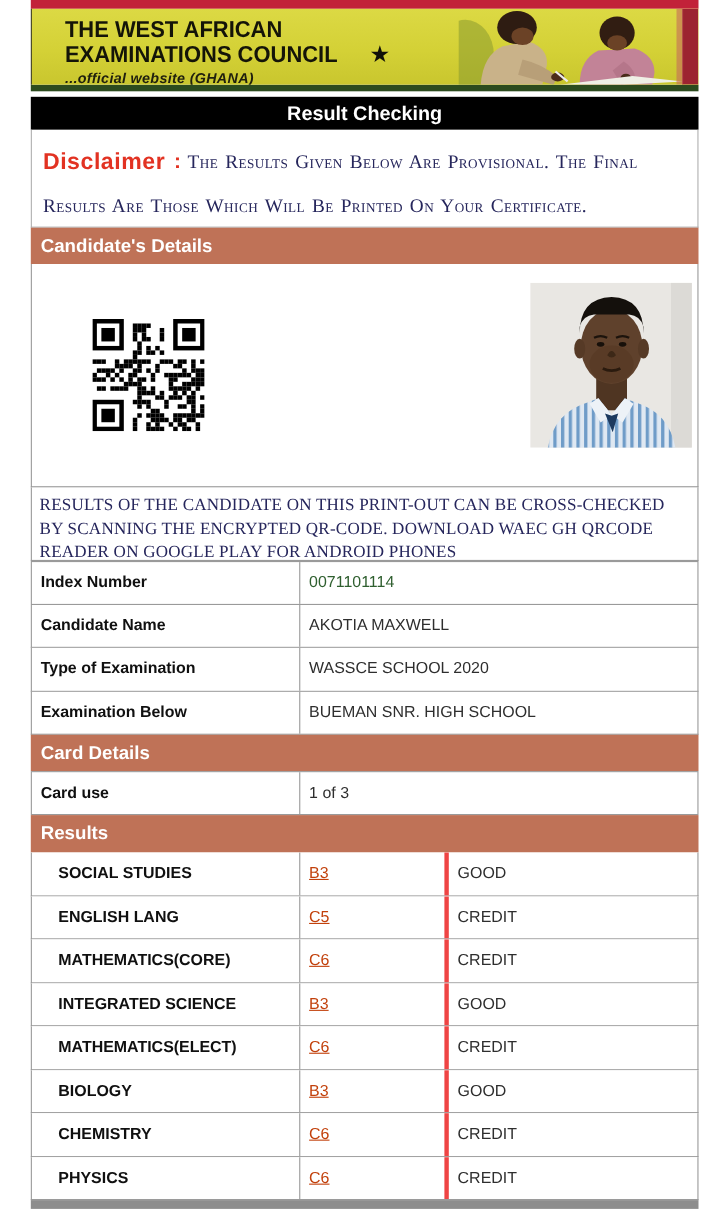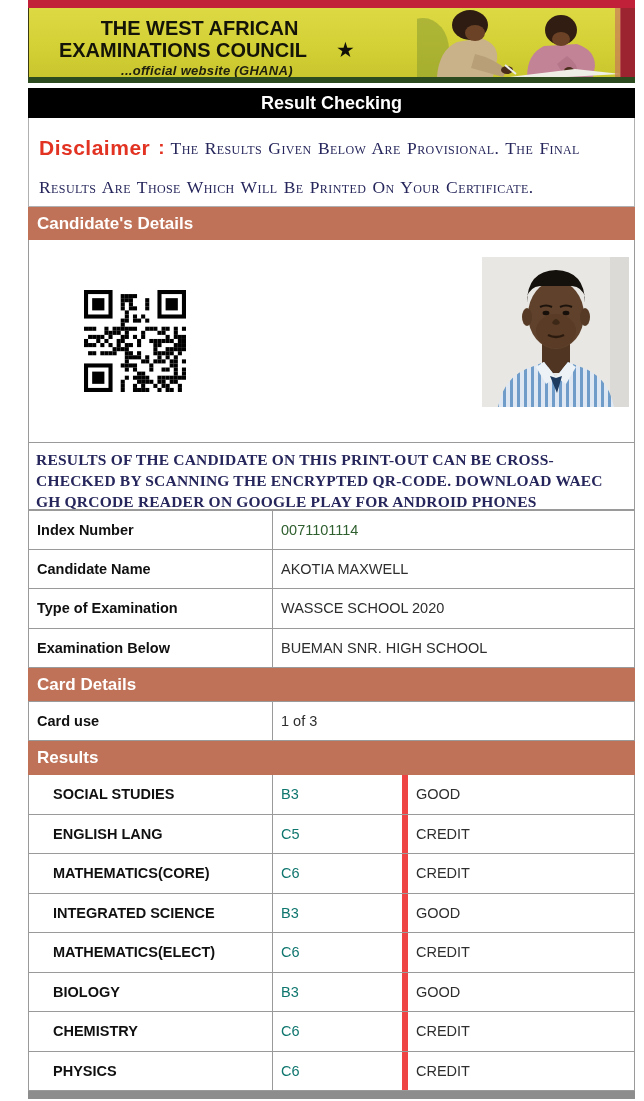--- a/index.html
+++ b/index.html
@@ -12,21 +12,21 @@
   
   .banner { height: 83px; margin-bottom: 5px; position: relative; }
   .banner-red { height: 8px; background: #c22239; }
   .banner-body {
     position: relative; height: 69px; overflow: hidden;
     background: linear-gradient(180deg, #dcd944 0%, #d4d136 55%, #c9c62e 100%);
     border-left: 1px solid #3a3a12;
   }
   .banner-green { height: 6px; background: #2c4b1e; }
   .banner-art { position: absolute; right: 0; top: 0; height: 69px; width: 218px; }
-  .banner-text { position: absolute; left: 30px; top: 9px; text-align: center; }
+  .banner-text { position: absolute; left: 30px; top: 9px; }
   .org-line {
     font-size: 21px; font-weight: 900; color: #141408; line-height: 22px;
     letter-spacing: 0; transform: scaleX(0.95); transform-origin: left;
     white-space: nowrap;
   }
   .org2-row { display: flex; align-items: center; }
   .star { font-size: 21px; color: #101008; margin-left: 16px; line-height: 22px; }
   .tagline {
     font-size: 13px; font-weight: bold; font-style: italic;
     color: #20200e; margin-top: 2px; letter-spacing: 0.3px;
@@ -66,21 +66,21 @@
     position: relative;
   }
   .qr-svg { position: absolute; left: 55px; top: 50px; width: 102px; height: 102px; }
   .photo-svg { position: absolute; right: 5px; top: 17px; width: 147px; height: 150px; }
 
   
   .qr-note {
     height: 67px; background: #fff; border: 1px solid #9a9a9a; border-top: none;
     padding: 6px 8px 0 7px;
     font-family: "Liberation Serif", serif; color: #26265c;
-    font-size: 15.5px; line-height: 21px; letter-spacing: 0.2px; font-weight: bold;
+    font-size: 15.5px; line-height: 21px; letter-spacing: 0.2px;
   }
 
   
   .kv-row {
     display: grid; grid-template-columns: 244px 1fr;
     height: 39.5px; background: #fff;
     border: 1px solid #9a9a9a; border-top: none;
   }
   .kv-row:first-child { border-top: 1px solid #9a9a9a; }
   .kv-label, .kv-value, .r-cell {
@@ -90,21 +90,21 @@
   .kv-value { color: #2e2e2e; }
   .kv-value.green { color: #2f5f2f; }
 
   
   .r-row {
     display: grid; grid-template-columns: 244px 135px 1fr;
     height: 39.5px; background: #fff;
     border: 1px solid #9a9a9a; border-top: none;
   }
   .r-subject { font-weight: bold; color: #101010; border-right: 1px solid #9a9a9a; margin-left: 16px; }
-  .r-grade { color: #0f766e; border-right: 6px solid #ef4444; }
+  .r-grade { color: #c2410c; border-right: 4px solid #ef4444; text-decoration: underline; }
   .r-interp { color: #2e2e2e; }
 
   .bottom-bar { height: 8px; background: #8d8d8d; }
 </style>
 </head>
 <body>
 
 <div class="page">
 
   <div class="banner">

